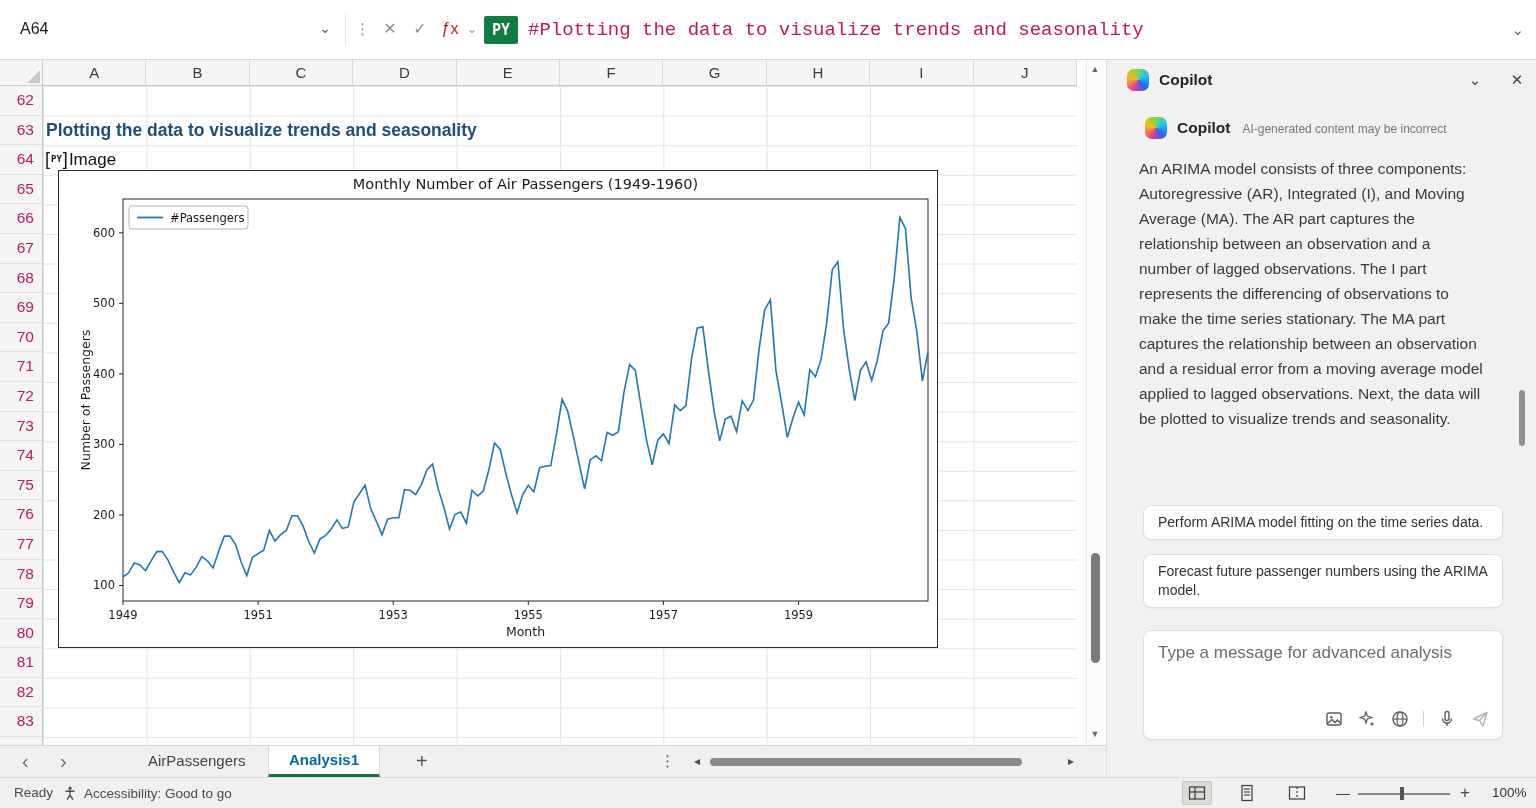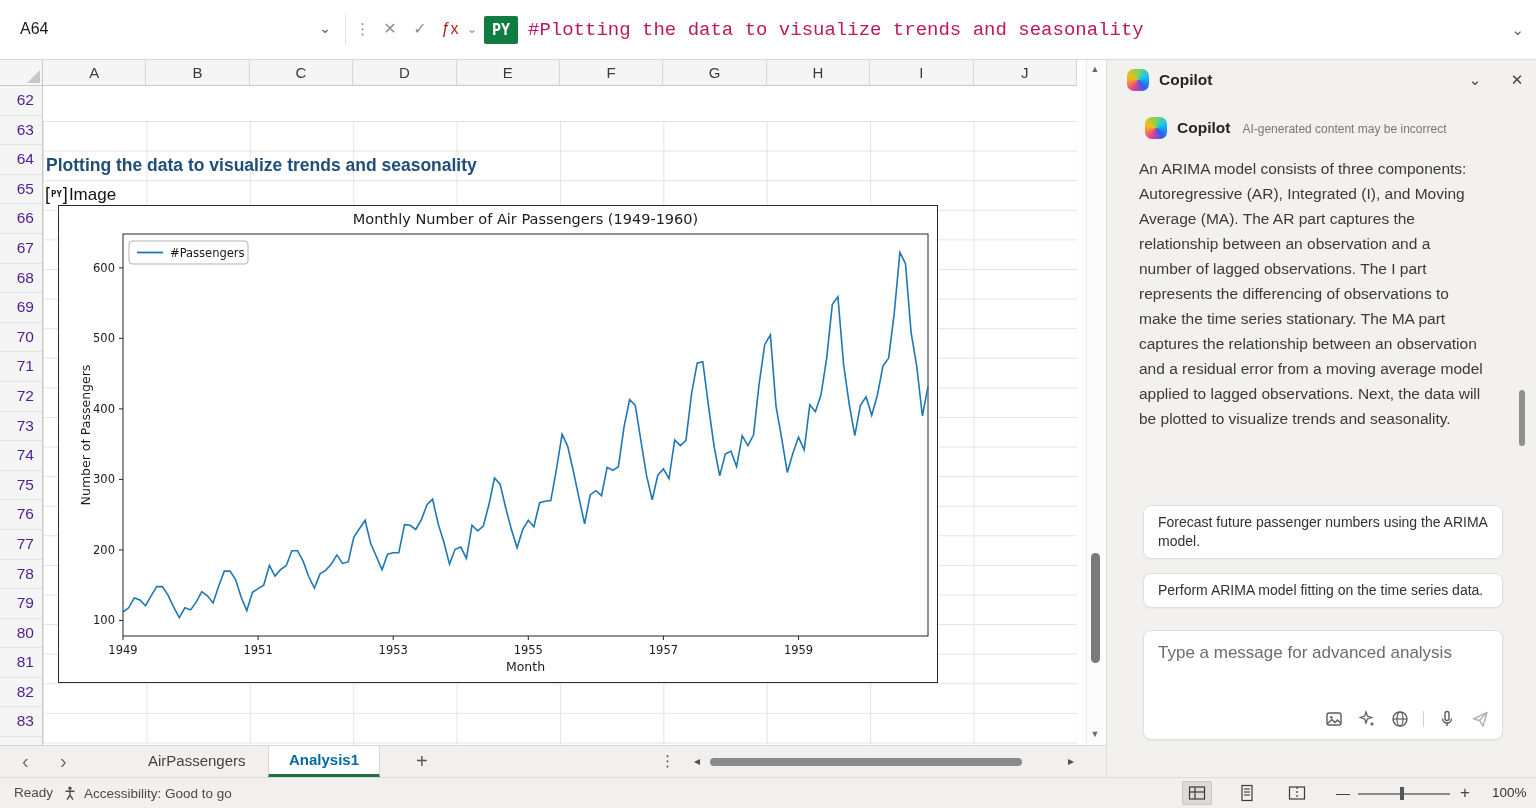--- a/index.html
+++ b/index.html
@@ -18,24 +18,24 @@
   .py-badge{position:absolute;left:484px;top:16px;width:34px;height:28px;background:#107c41;color:#fff;font-family:"DejaVu Sans Mono",monospace;font-weight:bold;font-size:15px;text-align:center;line-height:28px;border-radius:2px;}
   .formula-text{position:absolute;left:528px;top:16px;height:28px;line-height:28px;font-family:Liberation Mono, monospace;font-size:19px;color:#be185d;white-space:nowrap;}
   .fb-expand{position:absolute;right:12px;top:16px;line-height:28px;font-size:15px;color:#5f5f5f;}
   
   .grid-area{position:absolute;left:0;top:60px;width:1106px;height:685px;background:#fff;overflow:hidden;}
   .corner{position:absolute;left:0;top:0;width:43px;height:26px;background:#f5f5f5;border-right:1px solid #c9c9c9;border-bottom:1px solid #c9c9c9;box-sizing:border-box;}
   .corner::after{content:"";position:absolute;right:2px;bottom:2px;border-left:13px solid transparent;border-bottom:13px solid #c8c8c8;}
   .col-headers{position:absolute;left:43px;top:0;width:1034px;height:26px;display:flex;}
   .col-h{width:103.4px;height:26px;box-sizing:border-box;border-right:1px solid #d8d8d8;border-bottom:1px solid #c9c9c9;background:#f5f5f5;text-align:center;line-height:25px;font-size:15px;color:#3b3b3b;}
   .row-headers{position:absolute;left:0;top:26px;width:43px;height:659px;background:#f5f5f5;border-right:1px solid #c9c9c9;box-sizing:border-box;overflow:hidden;}
-  .row-h{height:29.6px;box-sizing:border-box;border-bottom:1px solid #e2e2e2;text-align:right;padding-right:8px;font-size:15.5px;color:#4c1d95;line-height:28px;}
+  .row-h{height:29.6px;box-sizing:border-box;border-bottom:1px solid #e2e2e2;text-align:right;padding-right:8px;font-size:15.5px;color:#be185d;line-height:28px;}
   .cells{position:absolute;left:43px;top:26px;width:1034px;height:659px;overflow:hidden;
     background-image:linear-gradient(to right,#e4e4e4 1px,transparent 1px),linear-gradient(to bottom,#e4e4e4 1px,transparent 1px);
-    background-size:103.4px 29.6px;margin-top:35px;}
+    background-size:103.4px 29.6px;}
   .cell-heading{position:absolute;left:3px;top:29.6px;height:29.6px;line-height:29.6px;font-weight:bold;font-size:17.5px;color:#1f4e79;white-space:nowrap;}
   .cell-image-label{position:absolute;left:2px;top:59.2px;height:29.6px;display:flex;align-items:center;font-size:17px;color:#141414;}
   .py-mini{display:inline-flex;align-items:center;font-size:17px;color:#141414;margin-right:1px;}
   .py-mini .br{font-size:18px;font-weight:400;}
   .py-mini .pyt{font-size:9px;font-weight:bold;letter-spacing:0;font-family:"DejaVu Sans Mono",monospace;margin:0 1px;position:relative;top:-1px;}
   .chart-box{position:absolute;left:15px;top:84px;width:856px;height:476px;background:#fff;border:1px solid #2a2a2a;box-sizing:content-box;padding-left:22px;}
   #chart-svg{width:856px;height:476px;display:block;}
   #chart-svg text{fill:#1a1a1a;font-family:"DejaVu Sans",sans-serif;}
   .v-scrollbar{position:absolute;left:1086px;top:0;width:17px;height:685px;background:#fbfbfb;border-left:1px solid #ececec;box-sizing:border-box;}
   .sb-arrow{position:absolute;left:0;width:16px;text-align:center;font-size:9px;color:#6a6a6a;}
@@ -257,22 +257,22 @@
       <span class="cp-hbtn chev">⌄</span>
       <span class="cp-hbtn close">✕</span>
     </div>
     <div class="cp-msghead">
       <span class="cp-logo"></span>
       <span class="cp-sender">Copilot</span>
       <span class="cp-disclaimer">AI-generated content may be incorrect</span>
     </div>
     <p class="cp-message">An ARIMA model consists of three components: Autoregressive (AR), Integrated (I), and Moving Average (MA). The AR part captures the relationship between an observation and a number of lagged observations. The I part represents the differencing of observations to make the time series stationary. The MA part captures the relationship between an observation and a residual error from a moving average model applied to lagged observations. Next, the data will be plotted to visualize trends and seasonality.</p>
     <div class="cp-chips">
+        <div class="chip">Perform ARIMA model fitting on the time series data.</div>
         <div class="chip">Forecast future passenger numbers using the ARIMA model.</div>
-        <div class="chip">Perform ARIMA model fitting on the time series data.</div>
       </div>
     <div class="cp-input">
       <div class="cp-placeholder">Type a message for advanced analysis</div>
       <div class="cp-input-icons">
         <svg width="20" height="20" viewBox="0 0 20 20">
           <rect x="3" y="4" width="14" height="12" rx="2" fill="none" stroke="#5c5c5c" stroke-width="1.4"></rect>
           <circle cx="7.3" cy="8.3" r="1.2" fill="#5c5c5c"></circle>
           <path d="M3.5 14.5 L8 10.5 L11 13.5 L13.5 11 L16.5 14" fill="none" stroke="#5c5c5c" stroke-width="1.4"></path>
         </svg>
         <svg width="20" height="20" viewBox="0 0 20 20">

